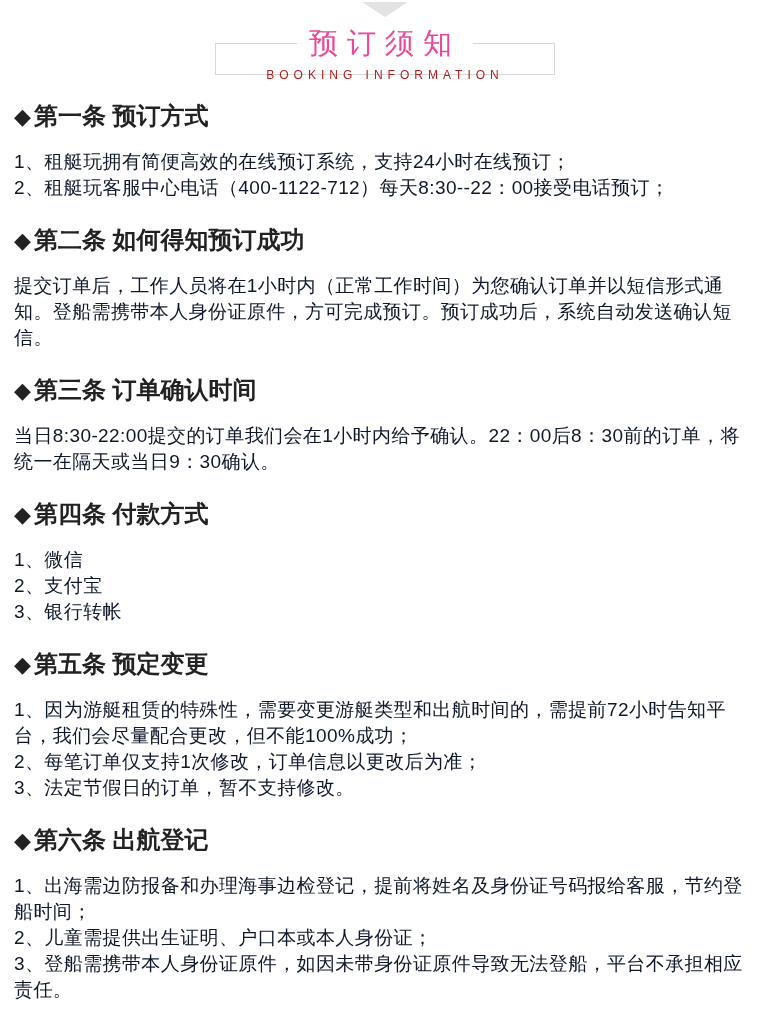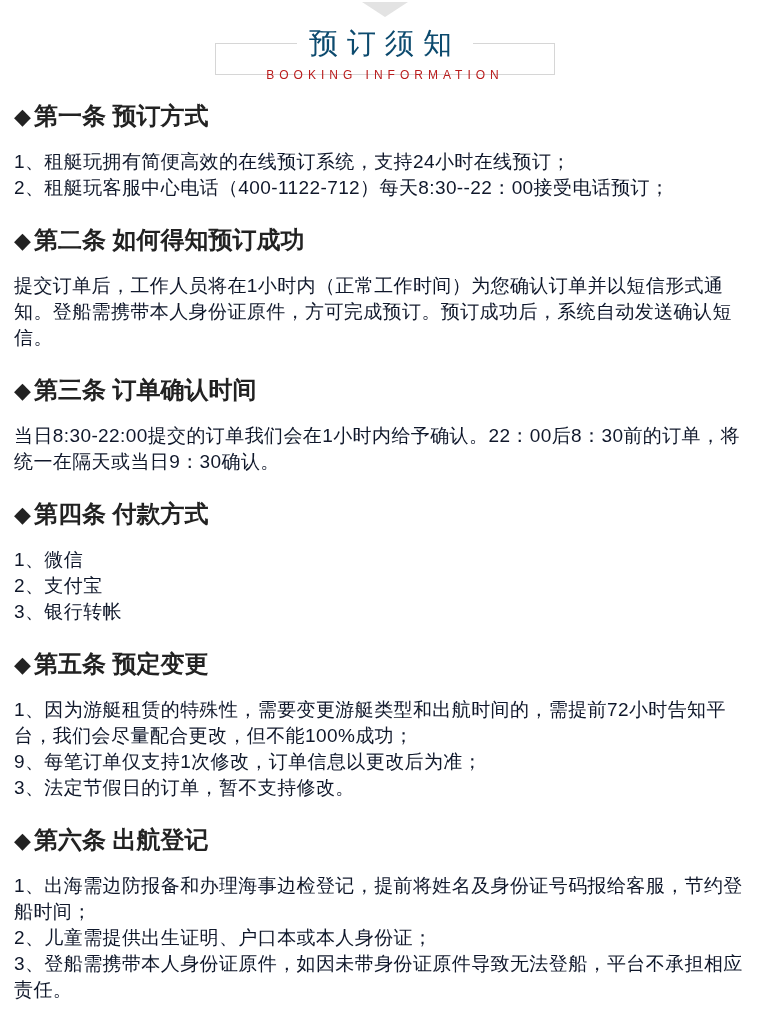--- a/index.html
+++ b/index.html
@@ -37,21 +37,21 @@
     position: absolute;
     top: 0; left: 50%;
     transform: translateX(-50%);
     margin: 0;
     background: #ffffff;
     padding: 0 12px;
     font-size: 29px;
     line-height: 32px;
     font-weight: 400;
     letter-spacing: 9px;
-    color: #0c4a6e;
+    color: #ec4899;
     white-space: nowrap;
     z-index: 1;
   }
   .header-subtitle {
     position: absolute;
     bottom: -7px; left: 50%;
     transform: translateX(-50%);
     font-size: 12px;
     line-height: 14px;
     font-weight: 500;
@@ -118,21 +118,21 @@
     <div class="section">
       <h2 class="section-heading"><span class="diamond">◆</span><span>第四条 付款方式</span></h2>
       <p class="body-line">1、微信</p>
       <p class="body-line">2、支付宝</p>
       <p class="body-line">3、银行转帐</p>
     </div>
 
     <div class="section">
       <h2 class="section-heading"><span class="diamond">◆</span><span>第五条 预定变更</span></h2>
       <p class="body-line">1、因为游艇租赁的特殊性，需要变更游艇类型和出航时间的，需提前72小时告知平台，我们会尽量配合更改，但不能100%成功；</p>
-      <p class="body-line">9、每笔订单仅支持1次修改，订单信息以更改后为准；</p>
+      <p class="body-line">2、每笔订单仅支持1次修改，订单信息以更改后为准；</p>
       <p class="body-line">3、法定节假日的订单，暂不支持修改。</p>
     </div>
 
     <div class="section">
       <h2 class="section-heading"><span class="diamond">◆</span><span>第六条 出航登记</span></h2>
       <p class="body-line">1、出海需边防报备和办理海事边检登记，提前将姓名及身份证号码报给客服，节约登船时间；</p>
       <p class="body-line">2、儿童需提供出生证明、户口本或本人身份证；</p>
       <p class="body-line">3、登船需携带本人身份证原件，如因未带身份证原件导致无法登船，平台不承担相应责任。</p>
     </div>
 

